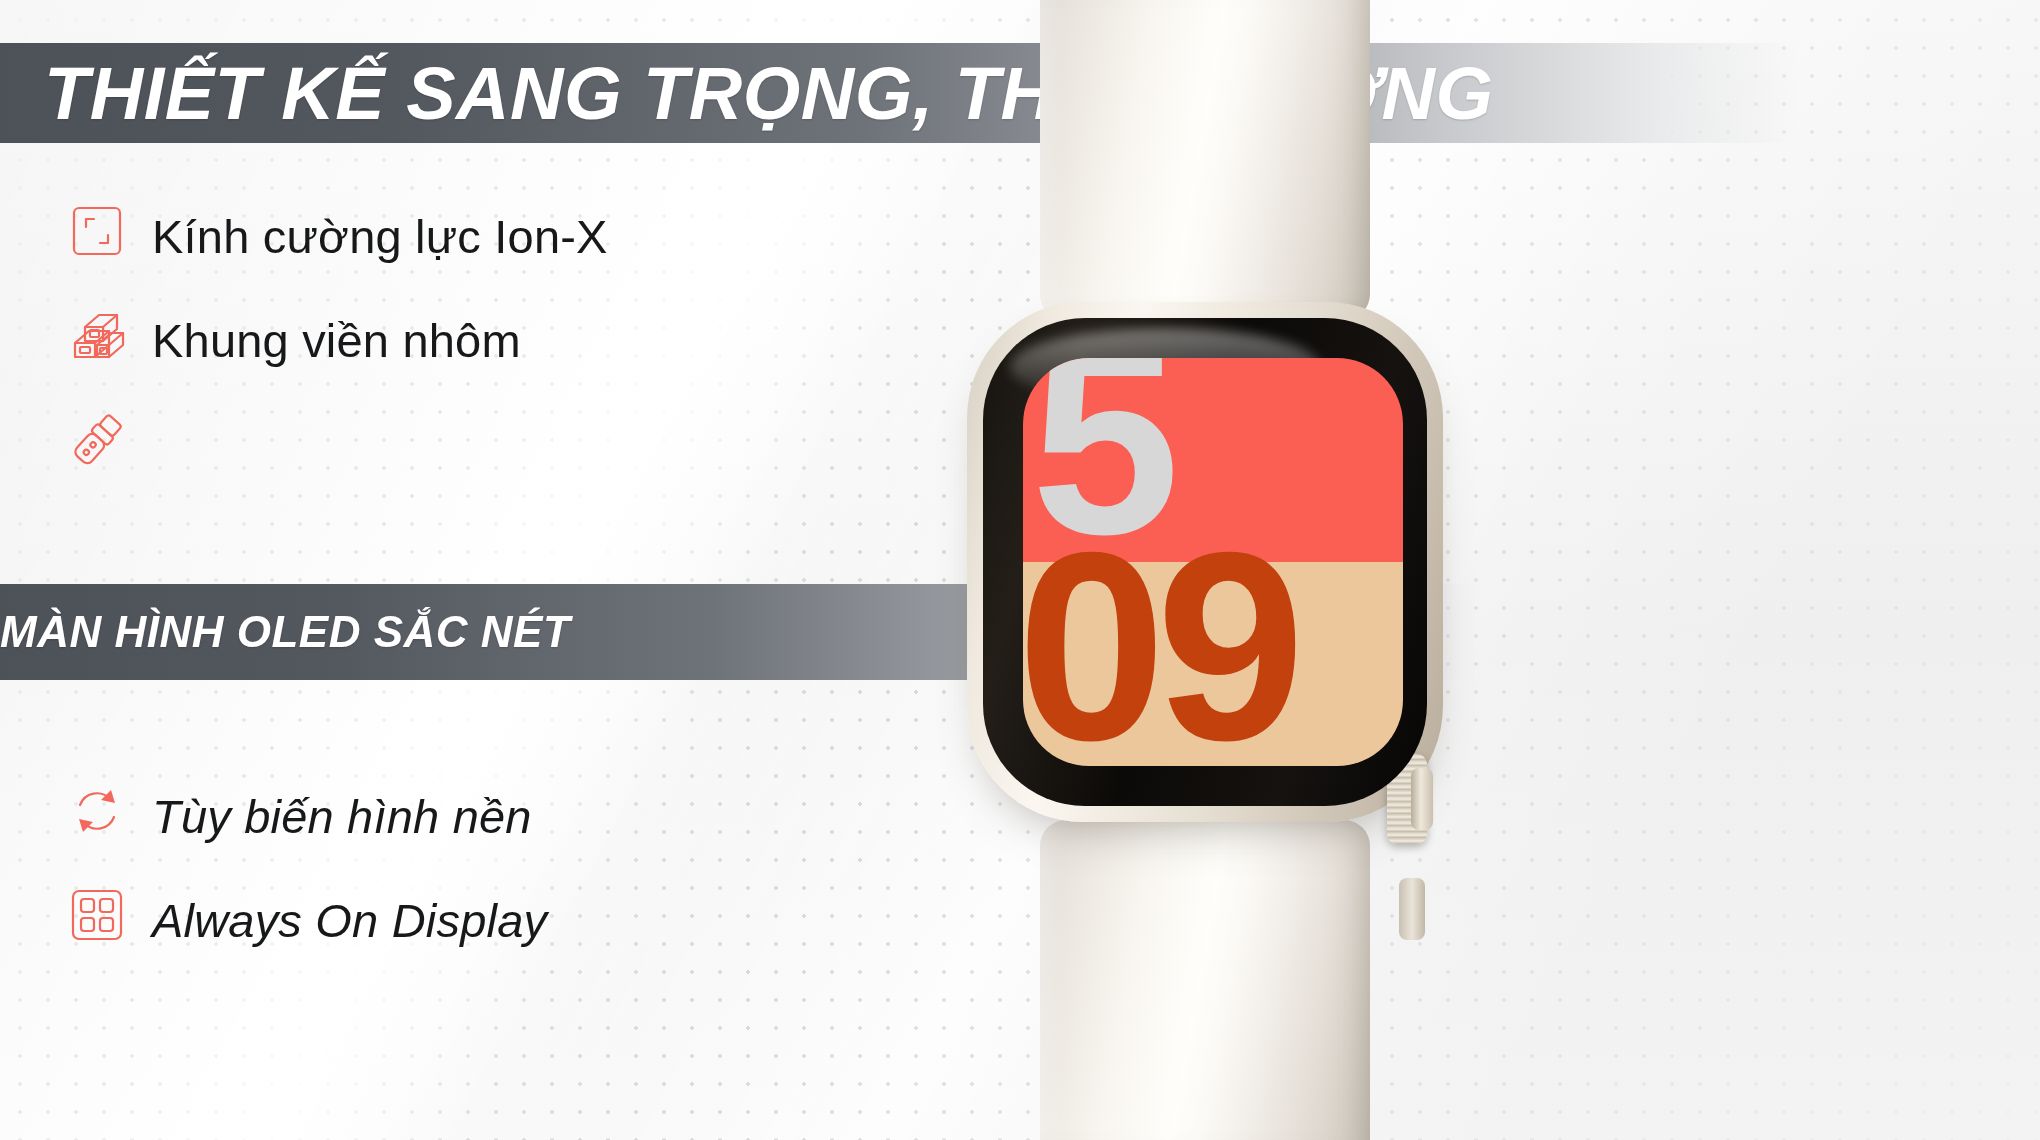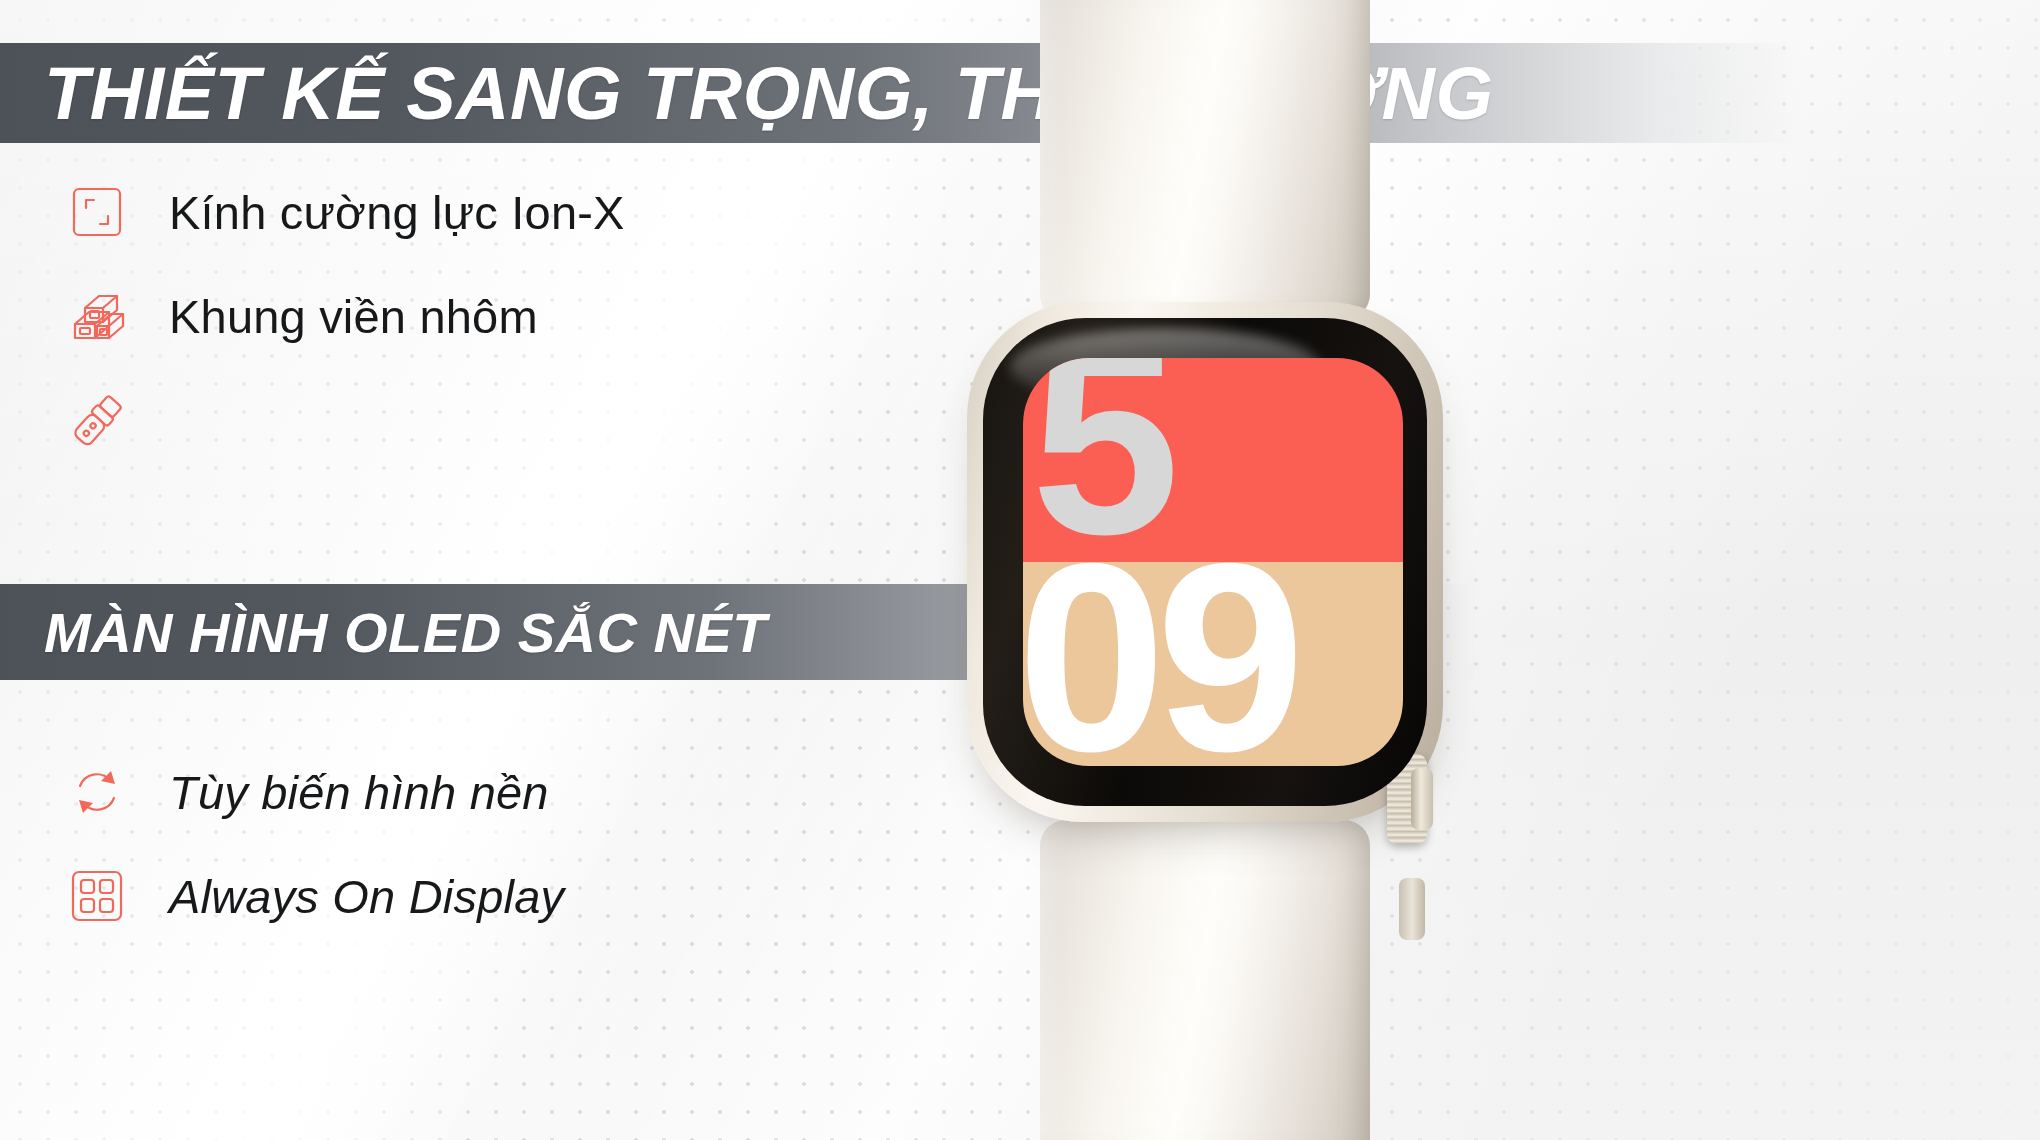--- a/index.html
+++ b/index.html
@@ -39,27 +39,27 @@
     background:linear-gradient(90deg,#4d5158 0%,#53575e 22%,#6e7279 48%,#9a9da2 66%,#c6c8cb 80%,#e9eaeb 92%,rgba(242,242,242,0) 100%);
   }
   .banner-1{top:43px;width:1800px;height:100px;}
   .banner-2{top:584px;width:1480px;height:96px;}
   .banner-txt{
     color:#ffffff;font-weight:bold;font-style:italic;
     letter-spacing:.5px;white-space:nowrap;
     text-shadow:0 1px 2px rgba(0,0,0,.18);
   }
   .banner-1 .banner-txt{font-size:74px;padding-left:44px;}
-  .banner-2 .banner-txt{font-size:56px;padding-left:44px;}
+  .banner-2 .banner-txt{font-size:44px;}
 
   
   .features{position:absolute;left:0;width:900px;}
   .f-top{top:160px;}
   .f-bottom{top:740px;font-style:italic;}
-  .frow{display:flex;align-items:center;height:104px;padding-left:64px;gap:17px;}
+  .frow{display:flex;align-items:flex-end;height:104px;padding-left:64px;}
   .ficon{width:66px;height:66px;flex:0 0 66px;display:flex;align-items:center;justify-content:center;margin-right:22px;}
   .flabel{font-size:47px;color:#16181a;letter-spacing:.2px;white-space:nowrap;}
 
   
   .watch{position:absolute;left:925px;top:-10px;width:560px;height:1160px;}
   .band{position:absolute;left:50%;transform:translateX(-50%);width:330px;
         background:linear-gradient(100deg,#efeae1 0%,#f7f4ee 26%,#fffdf9 48%,#efe9e0 74%,#ddd5c9 100%);}
   .band-top{top:0;height:330px;border-radius:0 0 26px 26px;
         box-shadow:inset -26px 0 34px -22px rgba(150,140,125,.55), inset 22px 0 30px -24px rgba(255,255,255,.9);}
   .band-bot{bottom:0;height:330px;border-radius:26px 26px 0 0;
@@ -77,21 +77,21 @@
         overflow:hidden;}
   .case-gloss{position:absolute;left:6%;top:2%;width:70%;height:16%;border-radius:50%;
         background:linear-gradient(180deg,rgba(255,255,255,.42),rgba(255,255,255,0));
         filter:blur(6px);}
   .screen{position:absolute;left:40px;top:40px;right:24px;bottom:40px;border-radius:66px;overflow:hidden;background:#000;}
   .scr-red{position:absolute;left:0;top:0;width:100%;height:50%;background:#fb5f54;}
   .scr-tan{position:absolute;left:0;bottom:0;width:100%;height:50%;background:#ecc79c;}
   .digits{position:absolute;inset:0;}
   .dig{position:absolute;font-weight:bold;line-height:.78;letter-spacing:-10px;}
   .dig-top{left:8px;top:-22px;font-size:268px;color:#d7d7d7;}
-  .dig-bot{left:-6px;top:195px;font-size:268px;color:#ffffff;}
+  .dig-bot{left:-6px;top:184px;font-size:268px;color:#c2410c;}
 
   .crown{position:absolute;right:16px;top:452px;width:40px;height:90px;border-radius:10px;
         background:repeating-linear-gradient(180deg,#cfc6b7 0px,#f3ece1 3px,#bfb5a4 6px);
         box-shadow:0 3px 8px rgba(0,0,0,.28);}
   .crown-cap{position:absolute;right:10px;top:466px;width:22px;height:62px;border-radius:8px;
         background:linear-gradient(90deg,#b8ad9c,#efe8dc 45%,#c9bfae);}
   .sidebtn{position:absolute;right:18px;top:576px;width:26px;height:62px;border-radius:8px;
         background:linear-gradient(90deg,#c4baa9,#e9e2d6 50%,#bcb1a0);opacity:.9;}
 
   

